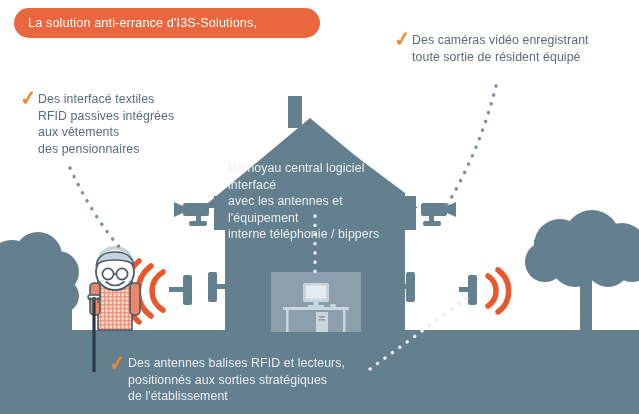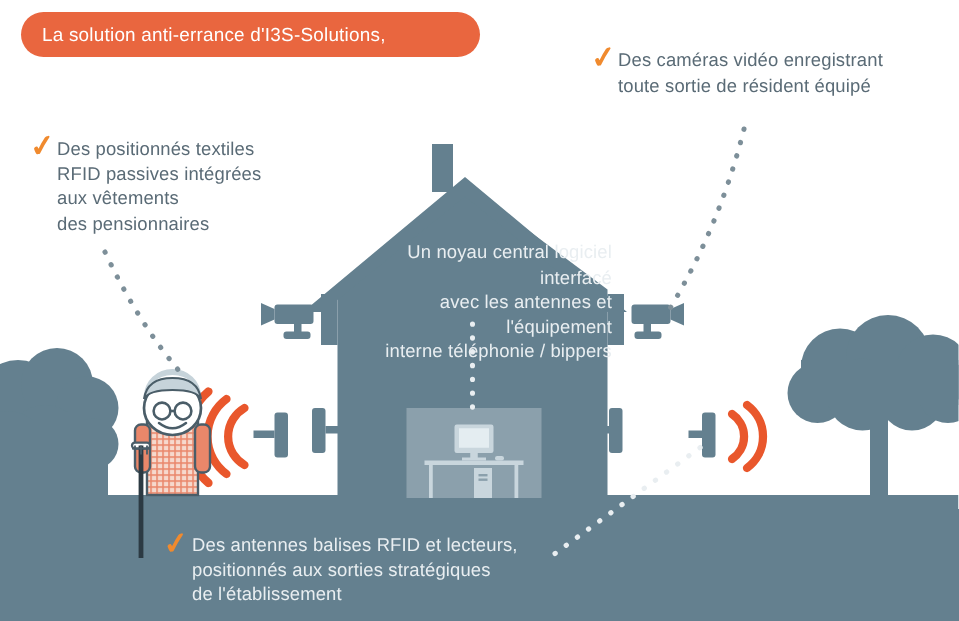--- a/index.html
+++ b/index.html
@@ -15,21 +15,21 @@
 
   .callout {
     position:absolute;
     color:#5a6b76;
     font-size:12.3px;
     line-height:16.6px;
     white-space:pre-line;
     letter-spacing:.1px;
   }
   .callout.on-dark { color:#e9eef1; }
-  .callout.center { text-align:right; }
+  .callout.center { text-align:left; }
 
   .check {
     position:absolute;
     width:17px; height:17px;
     color:#f08a2e;
     font-size:20px;
     line-height:17px;
     font-weight:bold;
     transform:rotate(-6deg);
   }
@@ -180,21 +180,21 @@
       <path d="M315 216 L315 272" stroke="#e9eef1" stroke-width="3.4" stroke-dasharray="0.2 9"></path>
       <path d="M370 369 L470 296" stroke="#e9eef1" stroke-width="3.4" stroke-dasharray="0.2 9"></path>
     </g>
   </svg>
 
   <div class="banner" style="left:14px; top:8px; width:306px; height:30px;">
     <span>La solution anti-errance d'I3S-Solutions,</span>
   </div>
 
   <div class="check" style="left:20px; top:90px;">✓</div>
-  <div class="callout" style="left:38px; top:91px; width:190px;">Des positionnés textiles
+  <div class="callout" style="left:38px; top:91px; width:190px;">Des interfacé textiles
 RFID passives intégrées
 aux vêtements
 des pensionnaires</div>
 
   <div class="check" style="left:394px; top:31px;">✓</div>
   <div class="callout" style="left:412px; top:32px; width:230px;">Des caméras vidéo enregistrant
 toute sortie de résident équipé</div>
 
   <div class="callout on-dark center" style="left:228px; top:160px; width:180px;">Un noyau central logiciel interfacé
 avec les antennes et l'équipement

